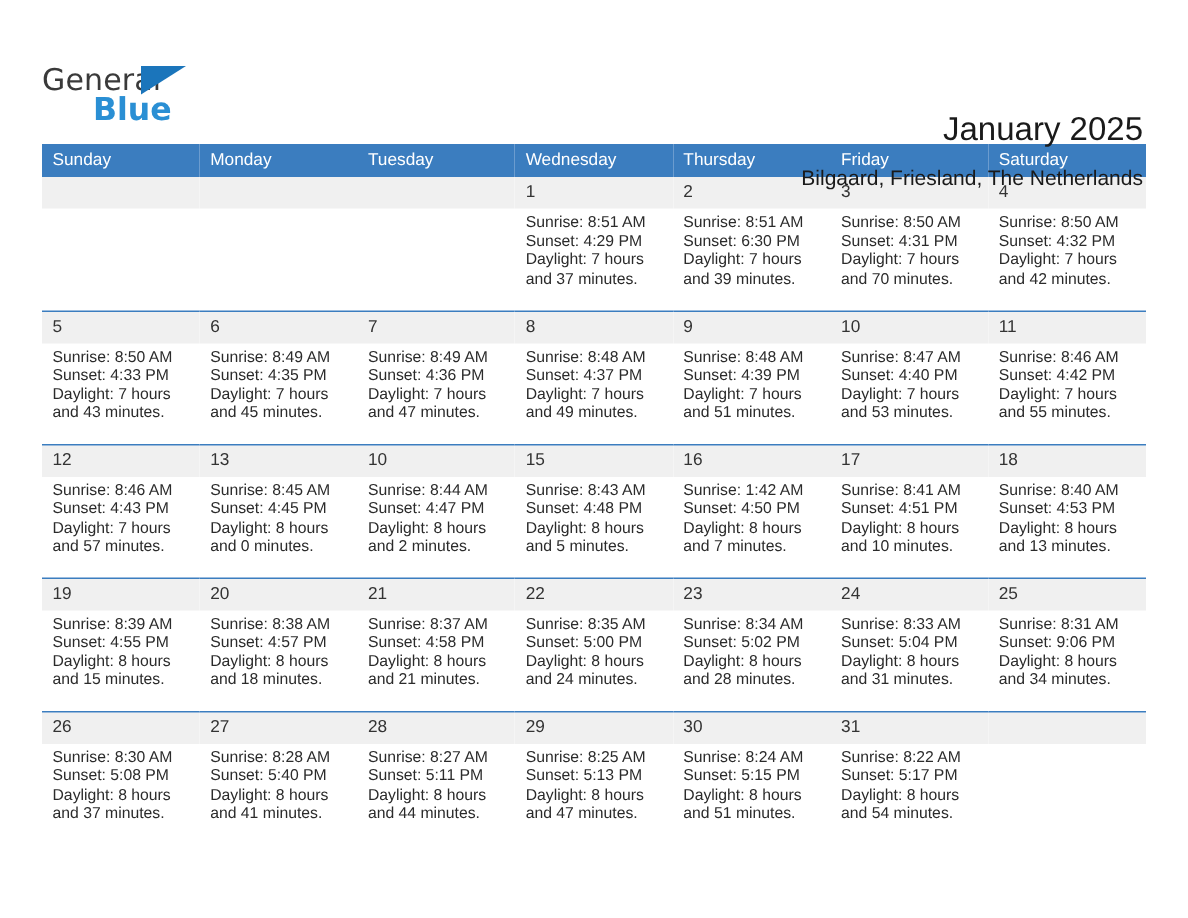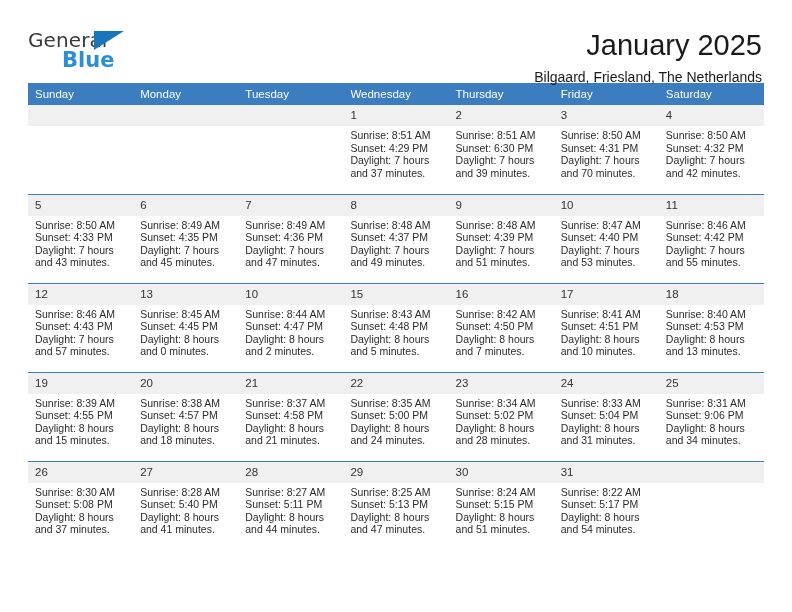--- a/index.html
+++ b/index.html
@@ -9,21 +9,21 @@
     height: 612px;
     background: #ffffff;
     font-family: "Liberation Sans", sans-serif;
   }
 
   .page {
     position: relative;
     width: 792px;
     height: 612px;
     background: #ffffff;
-    padding: 3px 28px;
+    padding: 16px 28px;
   }
 
   
   .header {
     display: flex;
     align-items: flex-start;
     justify-content: space-between;
     height: 72px;
     padding-top: 26px;
   }
@@ -63,24 +63,25 @@
     font-family: "DejaVu Sans", sans-serif;
     font-weight: bold;
   }
 
   .titles {
     text-align: right;
     flex: 1 1 auto;
     padding-right: 2px;
   }
   .title-main {
-    font-size: 29px;
+    font-size: 22px;
     color: #1a1a1a;
     line-height: 32px;
     font-weight: 400;
+    margin-top: 28px;
   }
   .title-sub {
     font-size: 14px;
     color: #1a1a1a;
     line-height: 20px;
     margin-top: 6px;
   }
 
   
   .calendar {
@@ -349,21 +350,21 @@
                 <div>Sunset: 4:48 PM</div>
                 <div>Daylight: 8 hours</div>
                 <div>and 5 minutes.</div>
               </div>
             </div>
           </td>
           <td>
             <div class="cell-inner">
               <div class="daynum">16</div>
               <div class="details">
-                <div>Sunrise: 8:42 AM</div>
+                <div>Sunrise: 1:42 AM</div>
                 <div>Sunset: 4:50 PM</div>
                 <div>Daylight: 8 hours</div>
                 <div>and 7 minutes.</div>
               </div>
             </div>
           </td>
           <td>
             <div class="cell-inner">
               <div class="daynum">17</div>
               <div class="details">

